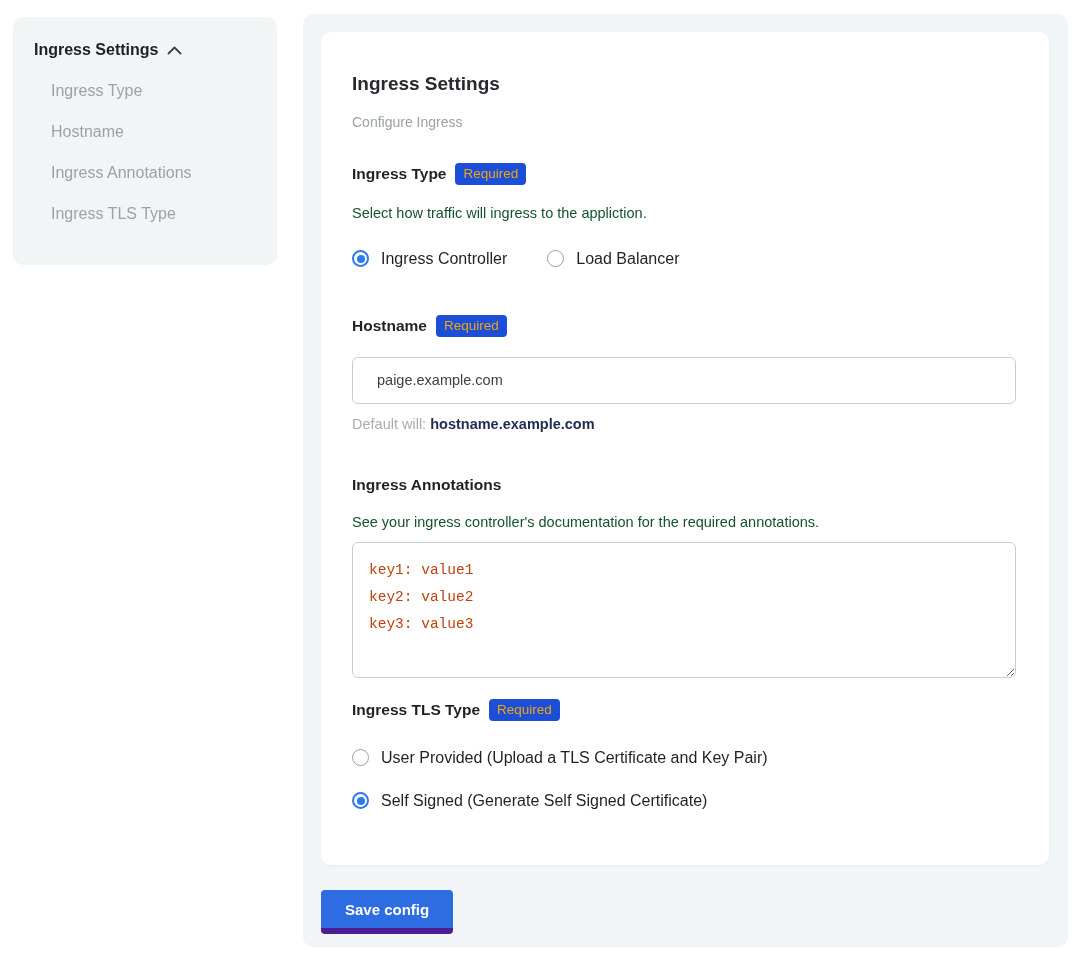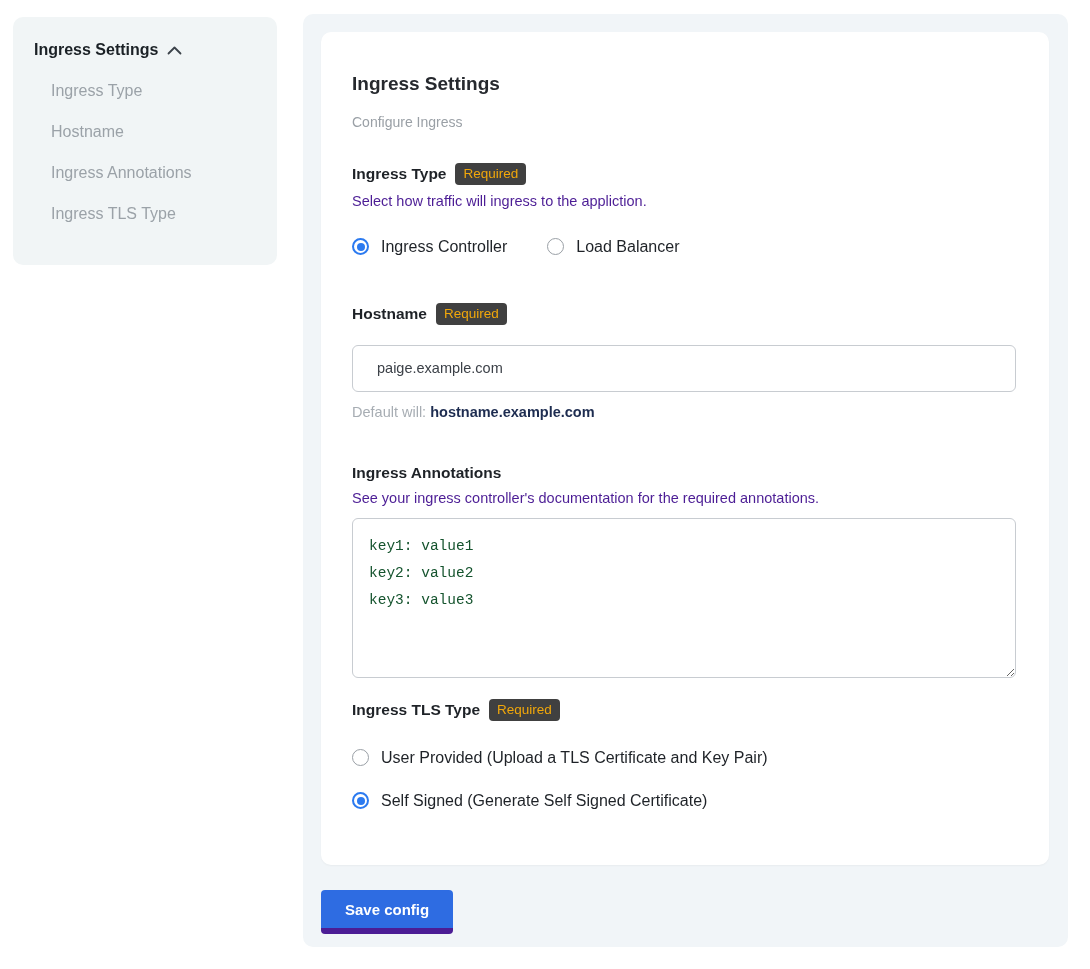--- a/index.html
+++ b/index.html
@@ -49,25 +49,25 @@
   }
   .card-title { font-size: 19px; font-weight: bold; color: #26292e; line-height: 23px; }
   .card-subtitle { margin-top: 19px; font-size: 14px; color: #9aa0a6; }
 
   .section-label {
     font-size: 15.5px; font-weight: bold; color: #1e2227;
     display: flex; align-items: center;
   }
   .badge {
     margin-left: 9px;
-    background: #404040; color: #f1a70a;
+    background: #1d4ed8; color: #f1a70a;
     font-size: 13.5px; font-weight: normal;
     padding: 3px 8px 4px 8px; border-radius: 4px;
   }
-  .section-desc { margin-top: 8px; font-size: 14.5px; color: #4c1d95; }
+  .section-desc { margin-top: 20px; font-size: 14.5px; color: #14532d; }
 
   .sec-ingress-type { margin-top: 33px; }
   .radio-row { margin-top: 29px; display: flex; align-items: flex-end; gap: 40px; }
   .radio-option { display: flex; align-items: center; gap: 12px; cursor: pointer; }
   .radio-option.stacked { margin-top: 0; }
   .radio {
     display: inline-block; flex: none;
     width: 17px; height: 17px; border-radius: 50%;
     border: 1.5px solid #9aa0a6; background: #fff; position: relative;
   }
@@ -86,25 +86,25 @@
     padding: 0 24px; font-size: 14.5px; color: #3c4148;
     font-family: "Liberation Sans", sans-serif;
     outline: none; background: #fff;
   }
   .helper { margin-top: 12px; font-size: 14.5px; color: #a7adb3; }
   .helper b { color: #1d2c50; }
 
   .sec-annotations { margin-top: 44px; }
   .textarea {
     margin-top: 12px; display: block;
-    width: 664px; height: 160px;
+    width: 664px; height: 136px;
     border: 1px solid #c8ccd1; border-radius: 6px;
     padding: 14px 16px;
     font-family: "Liberation Mono", monospace;
-    font-size: 14.5px; line-height: 27px; color: #14532d;
+    font-size: 14.5px; line-height: 27px; color: #c2410c;
     resize: vertical; outline: none; background: #fff;
   }
 
   .sec-tls { margin-top: 21px; }
   .tls-options { margin-top: 28px; display: flex; flex-direction: column; gap: 25px; }
 
   .save-button {
     margin-top: 25px; display: inline-block;
     background: #2e6ce2;
     border: none; border-bottom: 6px solid #4c1d95;

